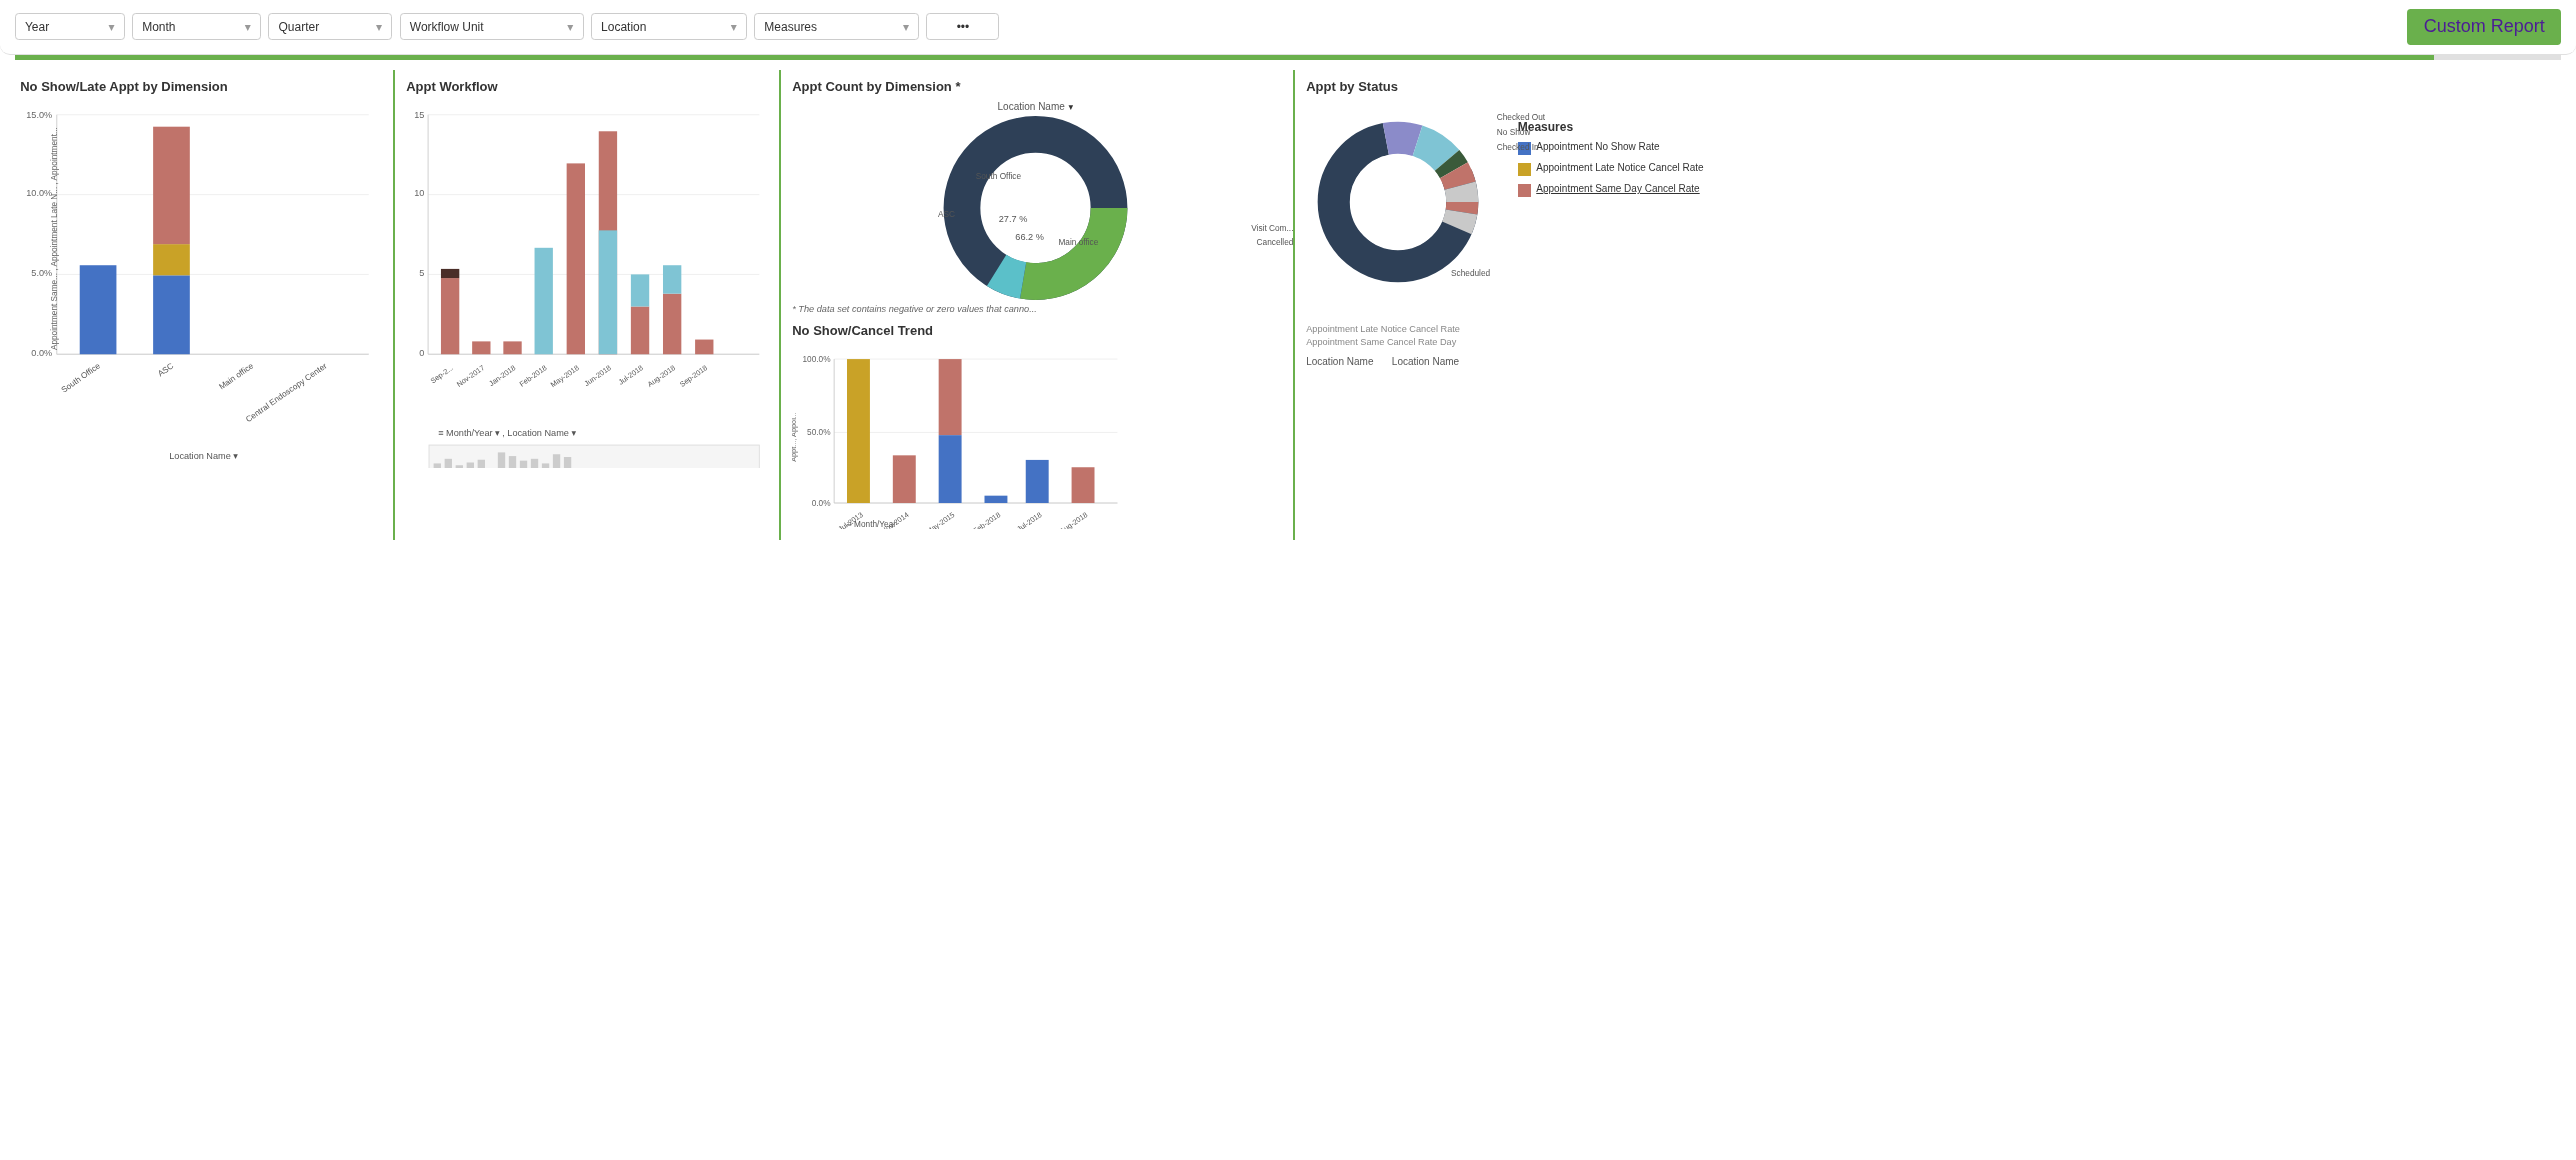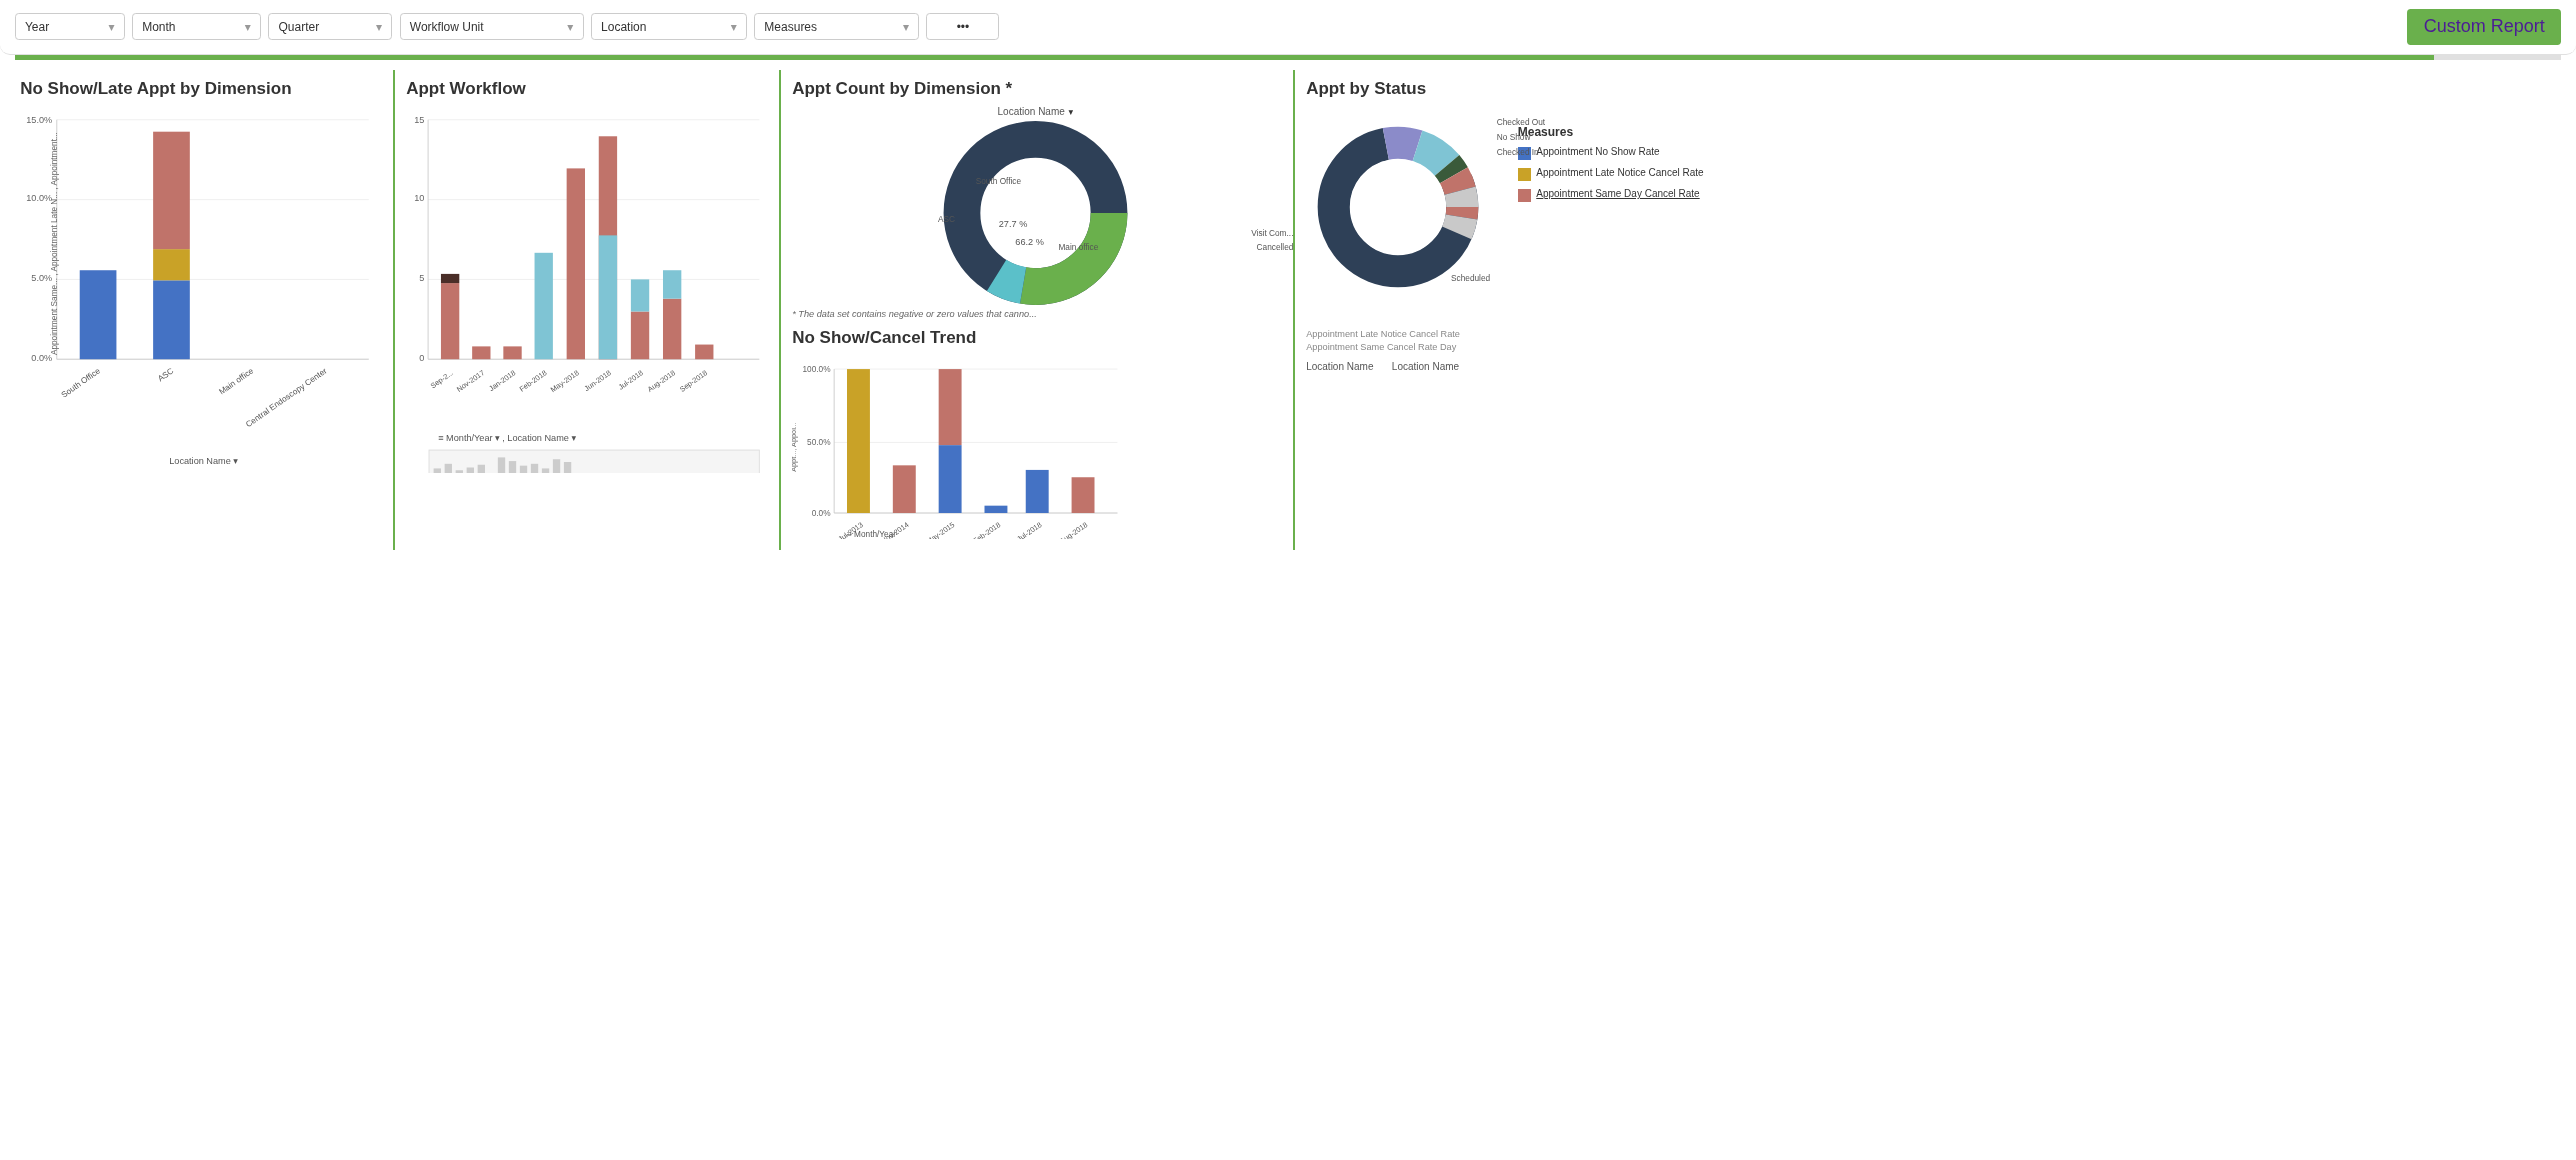--- a/index.html
+++ b/index.html
@@ -36,21 +36,21 @@
       margin-left: auto; background: #6ab04c; color: #4c1d95;
       border: none; border-radius: 3.7px; padding: 7.3px 16.5px;
       font-size: 18px; cursor: pointer; white-space: nowrap;
     }
 
     .panel {
       padding: 9.2px 11px;
       position: relative;
     }
     .panel-title {
-      font-size: 17px; font-weight: 600; color: #333; margin-bottom: 7.3px;
+      font-size: 13px; font-weight: 600; color: #333; margin-bottom: 7.3px;
     }
     .panel-divider-right {
       border-right: 2.8px solid #6ab04c;
     }
 
     .note-text { font-size: 9.2px; color: #666; font-style: italic; margin-top: 3.7px; }
   </style>
 </head>
 <body>
 

